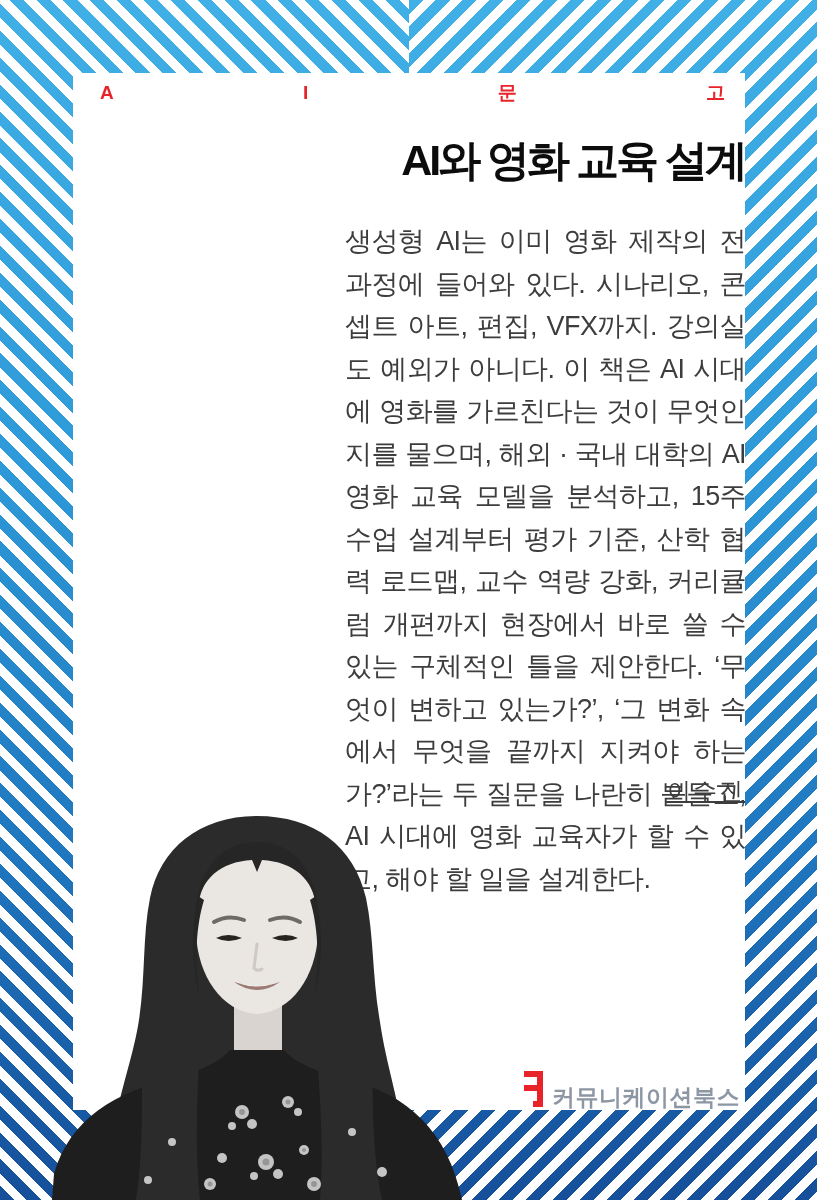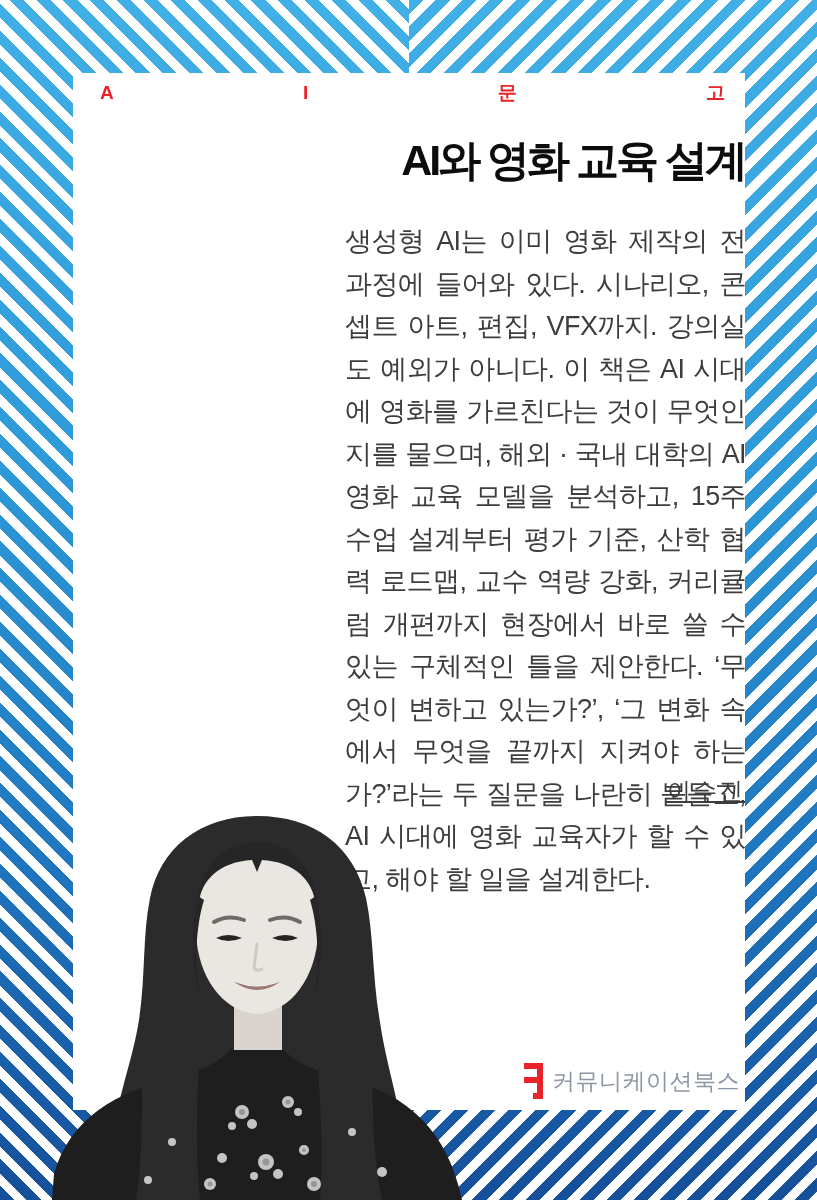--- a/index.html
+++ b/index.html
@@ -47,22 +47,22 @@
   .desc{position:absolute;left:345px;top:220px;width:401px;color:var(--body_gray);
     font-size:27px;line-height:42.5px;text-align:justify;letter-spacing:-0.6px;word-break:break-all;}
 
   
   .author{position:absolute;right:72px;top:776px;color:var(--body_gray);
     font-size:24px;letter-spacing:2px;line-height:30px;text-decoration:underline;}
 
   
   .publisher{position:absolute;top:1063px;right:77px;display:flex;align-items:center;gap:9px;}
   .publisher .mark{width:19px;height:36px;display:block;}
-  .publisher .name{color:var(--publisher_gray);font-size:23px;font-weight:400;
-    letter-spacing:0.5px;line-height:36px;}
+  .publisher .name{color:var(--publisher_gray);font-size:23px;font-weight:700;
+    letter-spacing:0.5px;line-height:36px;margin-top:16px;}
 
   
   .photo{position:absolute;left:52px;top:812px;width:410px;height:388px;}
   .photo svg{display:block;width:100%;height:100%;}
 </style>
 </head>
 <body>
 
 <div class="cover">
 

